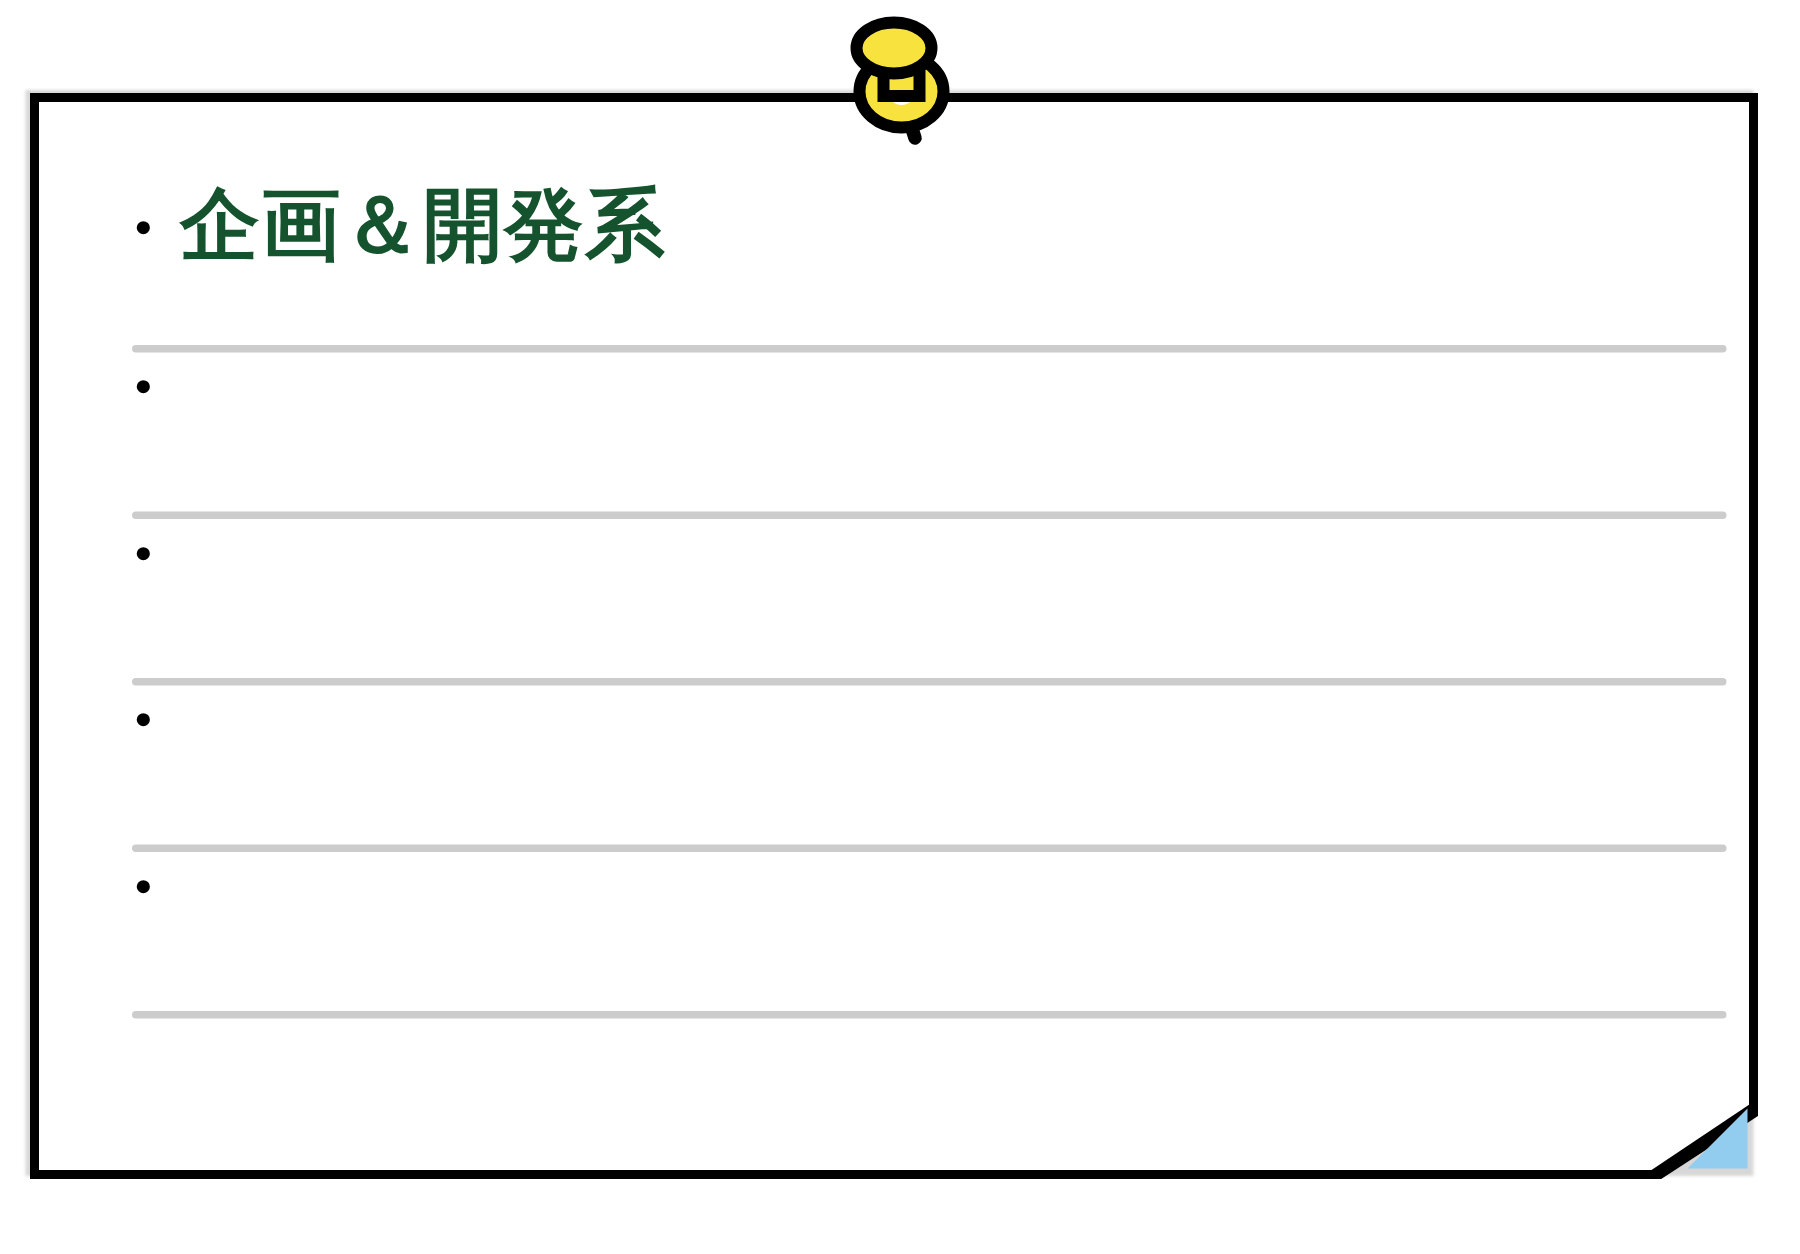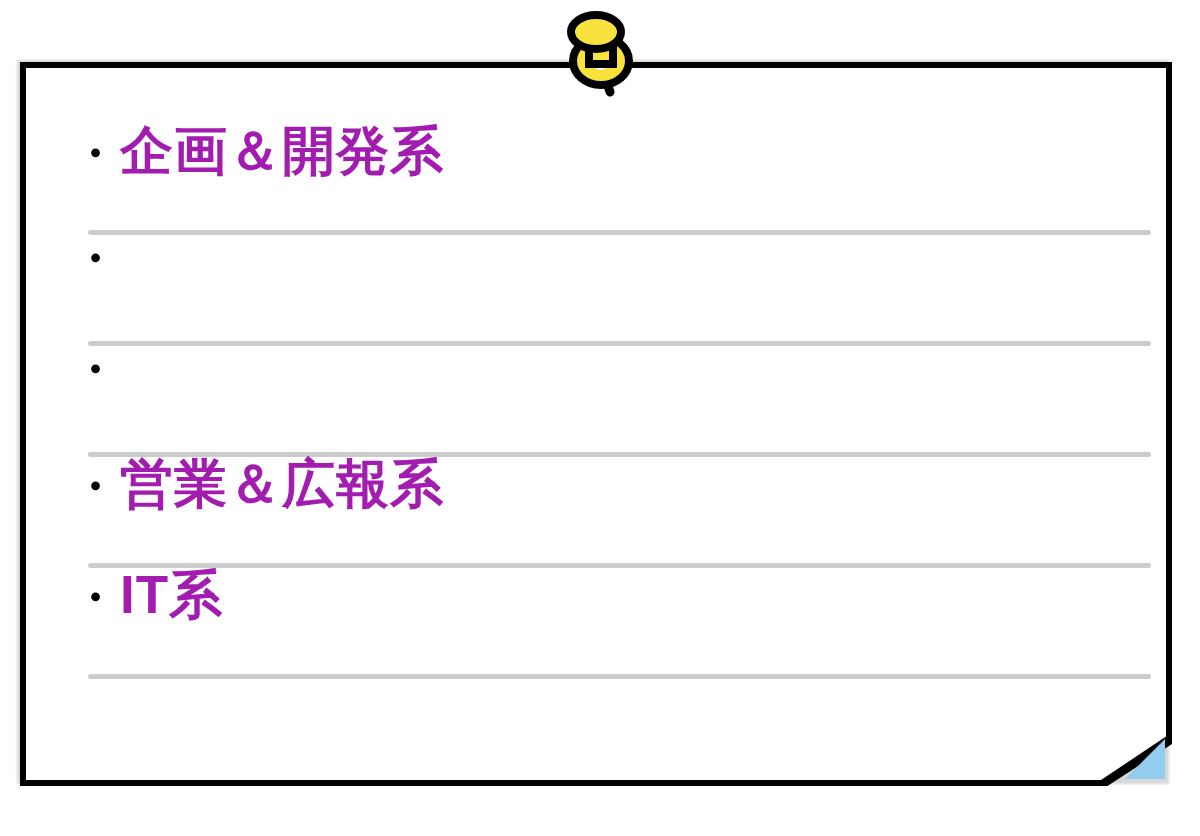--- a/index.html
+++ b/index.html
@@ -101,21 +101,21 @@
     line-height: 1;
     font-weight: 700;
     color: #000000;
     margin-right: 2px;
     letter-spacing: 0;
   }
   .item-label {
     font-size: 53px;
     line-height: 1;
     font-weight: 700;
-    color: #a21caf;
+    color: #14532d;
     letter-spacing: 1px;
     white-space: nowrap;
   }
   .divider {
     height: 5px;
     width: 1063px;
     background: #cccccc;
     border-radius: 3px;
     margin: 0 0 0 18px;
   }
@@ -153,29 +153,27 @@
     <div class="list-item">
       <div class="item-row">
         <span class="bullet">・</span>
       </div>
       <div class="divider"></div>
     </div>
 
     <div class="list-item">
       <div class="item-row">
         <span class="bullet">・</span>
-        <span class="item-label">営業＆広報系</span>
       </div>
       <div class="divider"></div>
     </div>
 
     <div class="list-item">
       <div class="item-row">
         <span class="bullet">・</span>
-        <span class="item-label">IT系</span>
       </div>
       <div class="divider"></div>
     </div>
 
   </div>
 </div>
 
 <div id="pushpin">
   <svg width="88" height="92" viewBox="0 0 88 92" xmlns="http://www.w3.org/2000/svg">
 

